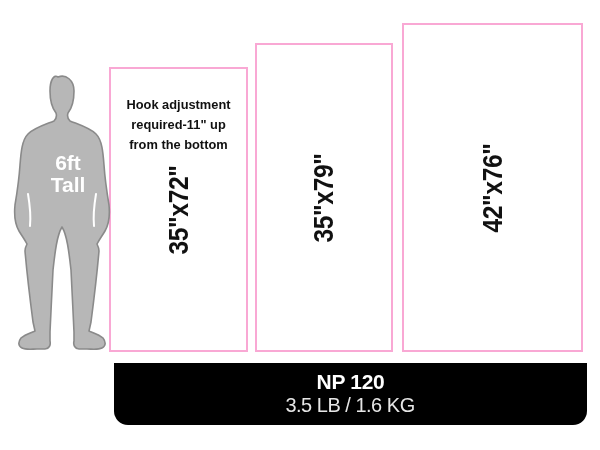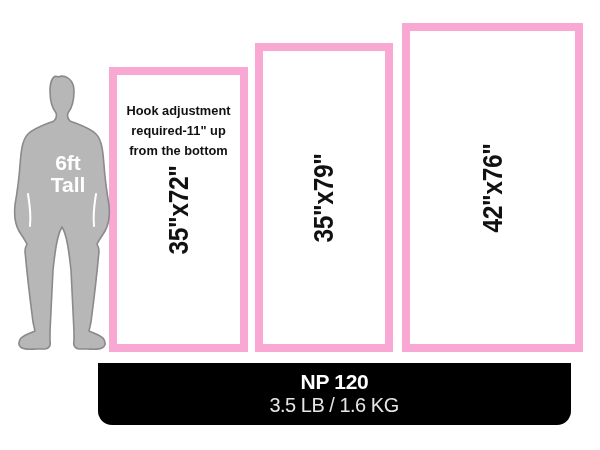--- a/index.html
+++ b/index.html
@@ -12,21 +12,21 @@
     position: relative;
     width: 600px;
     height: 450px;
     background: #ffffff;
     overflow: hidden;
   }
   
   .panel {
     position: absolute;
     background: #ffffff;
-    border: 8px solid #f9a8d4;
+    border: 2px solid #f9a8d4;
     box-sizing: border-box;
   }
   .panel-1 { left: 109px; top: 67px; width: 139px; height: 285px; }
   .panel-2 { left: 255px; top: 43px; width: 138px; height: 309px; }
   .panel-3 { left: 402px; top: 23px; width: 181px; height: 329px; }
 
   .dim-label {
     position: absolute;
     left: 50%;
     top: 50%;
@@ -64,21 +64,21 @@
   .height-label {
     font-family: "Liberation Sans", sans-serif;
     font-size: 21px;
     font-weight: bold;
     fill: #ffffff;
   }
 
   
   .footer-bar {
     position: absolute;
-    left: 98px;
+    left: 114px;
     top: 363px;
     width: 473px;
     height: 62px;
     background: #000000;
     border-radius: 0 0 14px 14px;
     display: flex;
     flex-direction: column;
     align-items: center;
     justify-content: center;
     text-align: center;

